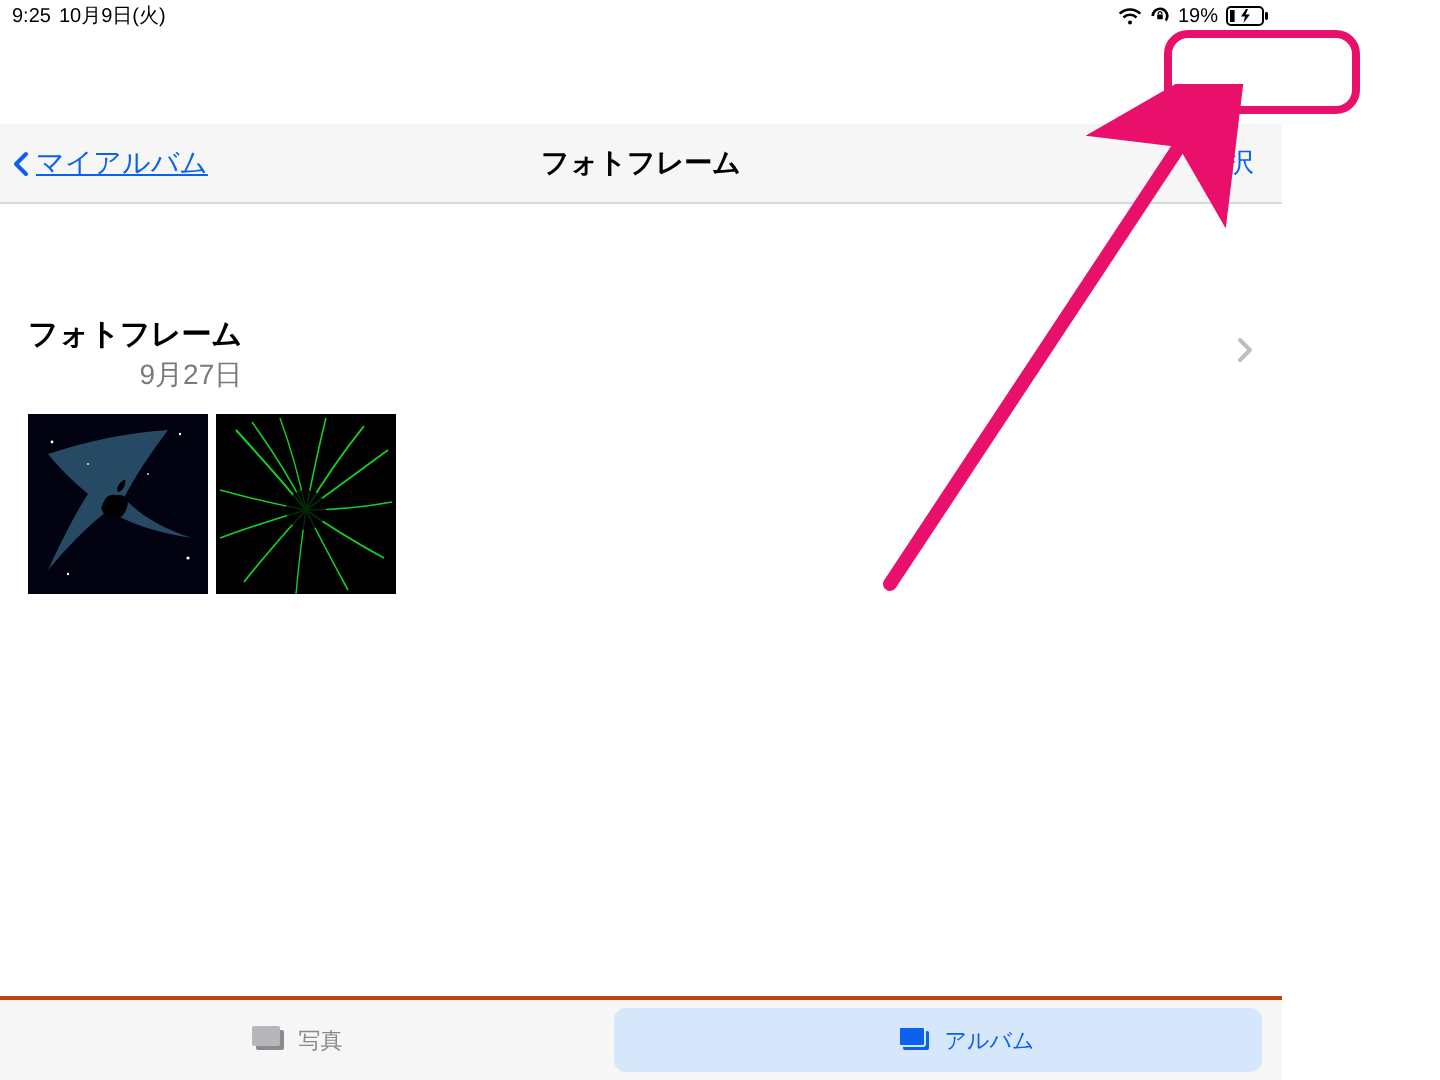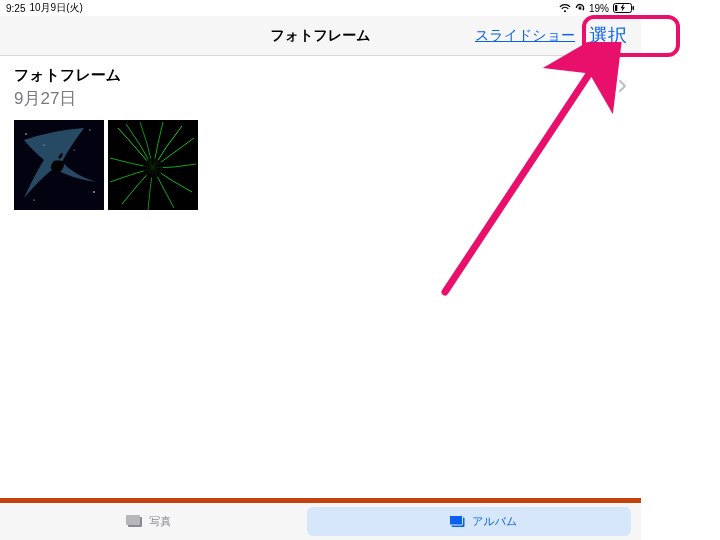--- a/index.html
+++ b/index.html
@@ -1,44 +1,44 @@
 <!DOCTYPE html>
 <html><head>
 <meta charset="utf-8">
 <style>
   * { box-sizing: border-box; margin: 0; padding: 0; font-family: -apple-system, "Hiragino Sans", sans-serif; }
   html, body { width: 720px; height: 540px; overflow: hidden; background: #fff; }
-  .device { width: 641px; height: 540px; position: relative; background: #fff; display: flex; flex-direction: column; }
+  .device { width: 641px; height: 540px; position: relative; background: #fff; display: flex; flex-direction: column; gap: 46px; }
 
   
   .statusbar { height: 16px; display: flex; justify-content: space-between; align-items: center; padding: 0 6px; font-size: 10px; color: #000; }
   .statusbar .left, .statusbar .right { display: flex; align-items: center; gap: 4px; }
   .statusbar .right svg { display: block; }
 
   
   .navbar { height: 40px; background: #f6f6f7; border-bottom: 1px solid #d9d9db; display: flex; align-items: center; position: relative; }
   .navbar .back { display: flex; align-items: center; color: #0b61ee; font-size: 14px; padding-left: 4px; cursor: pointer; }
   .navbar .back .chev { width: 14px; height: 14px; }
   .navbar .back .lbl { text-decoration: underline; }
   .navbar .title { position: absolute; left: 0; right: 0; text-align: center; font-size: 14px; font-weight: 600; color: #000; pointer-events: none; }
   .navbar .actions { margin-left: auto; display: flex; align-items: center; gap: 14px; padding-right: 14px; }
   .navbar .slideshow { color: #0b61ee; font-size: 14px; text-decoration: underline; cursor: pointer; }
-  .navbar .select { color: #0b61ee; font-size: 19px; cursor: pointer; }
+  .navbar .select { color: #0b61ee; font-size: 14px; cursor: pointer; }
 
   
   .content { flex: 1; overflow: auto; background: #fff; }
   .album-header { display: flex; align-items: center; justify-content: space-between; padding: 10px 14px 4px 14px; }
   .album-header .txt .name { font-size: 15px; font-weight: 700; color: #000; }
-  .album-header .txt .date { font-size: 17px; color: #7a7a7e; margin-top: 2px; }
+  .album-header .txt .date { font-size: 14px; color: #7a7a7e; margin-top: 2px; text-align: right; }
   .album-header .arrow { color: #bdbdc2; }
   .thumbs { display: flex; gap: 4px; padding: 6px 14px; }
   .thumb { width: 90px; height: 90px; background: #000; position: relative; overflow: hidden; }
 
   
-  .tabbar { height: 42px; background: #f6f6f7; border-top: 5px solid #c2410c; display: flex; }
+  .tabbar { height: 42px; background: #f6f6f7; border-top: 2px solid #c2410c; display: flex; }
   .tab { flex: 1; display: flex; align-items: center; justify-content: center; gap: 6px; font-size: 11px; color: #8a8a8e; cursor: pointer; }
   .tab.active { background: #d6e6fb; border-radius: 6px; margin: 4px 10px; color: #0b61ee; padding-left: 28px; }
   .tab.active .ticon { color: #0b61ee; }
   .tab .ticon { color: #8a8a8e; }
 
   
   .anno { position: absolute; pointer-events: none; }
   .anno-box { position: absolute; border: 4px solid #e9106b; border-radius: 12px; width: 98px; height: 42px; top: 15px; left: 582px; }
   .anno-arrow { position: absolute; top: 42px; left: 425px; }
 
@@ -72,23 +72,30 @@
             <rect x="0.5" y="0.5" width="18" height="9" rx="2" fill="none" stroke="#000"></rect>
             <rect x="19.5" y="3" width="1.5" height="4" rx="0.7" fill="#000"></rect>
             <rect x="2" y="2" width="2.3" height="6" fill="#000"></rect>
             <path d="M10 1.5L7.5 5.3h2L8.7 8.5 12 4.3h-2.2L11 1.5z" fill="#000"></path>
           </svg>
       </span>
     </div>
   </div>
 
   <div class="navbar">
+    <div class="back">
+      <span class="chev">
+        <svg width="14" height="14" viewBox="0 0 14 14">
+            <path d="M9 2L4 7l5 5" stroke="#0b61ee" stroke-width="2" fill="none" stroke-linecap="round" stroke-linejoin="round"></path>
+          </svg>
+      </span>
+      <span class="lbl">マイアルバム</span>
+    </div>
     <div class="title">フォトフレーム</div>
     <div class="actions">
-      <span class="slideshow">スライドショー</span>
       <span class="select">選択</span>
     </div>
   </div>
 
   <div class="content">
     <div class="album-header">
       <div class="txt">
         <div class="name">フォトフレーム</div>
         <div class="date">9月27日</div>
       </div>

